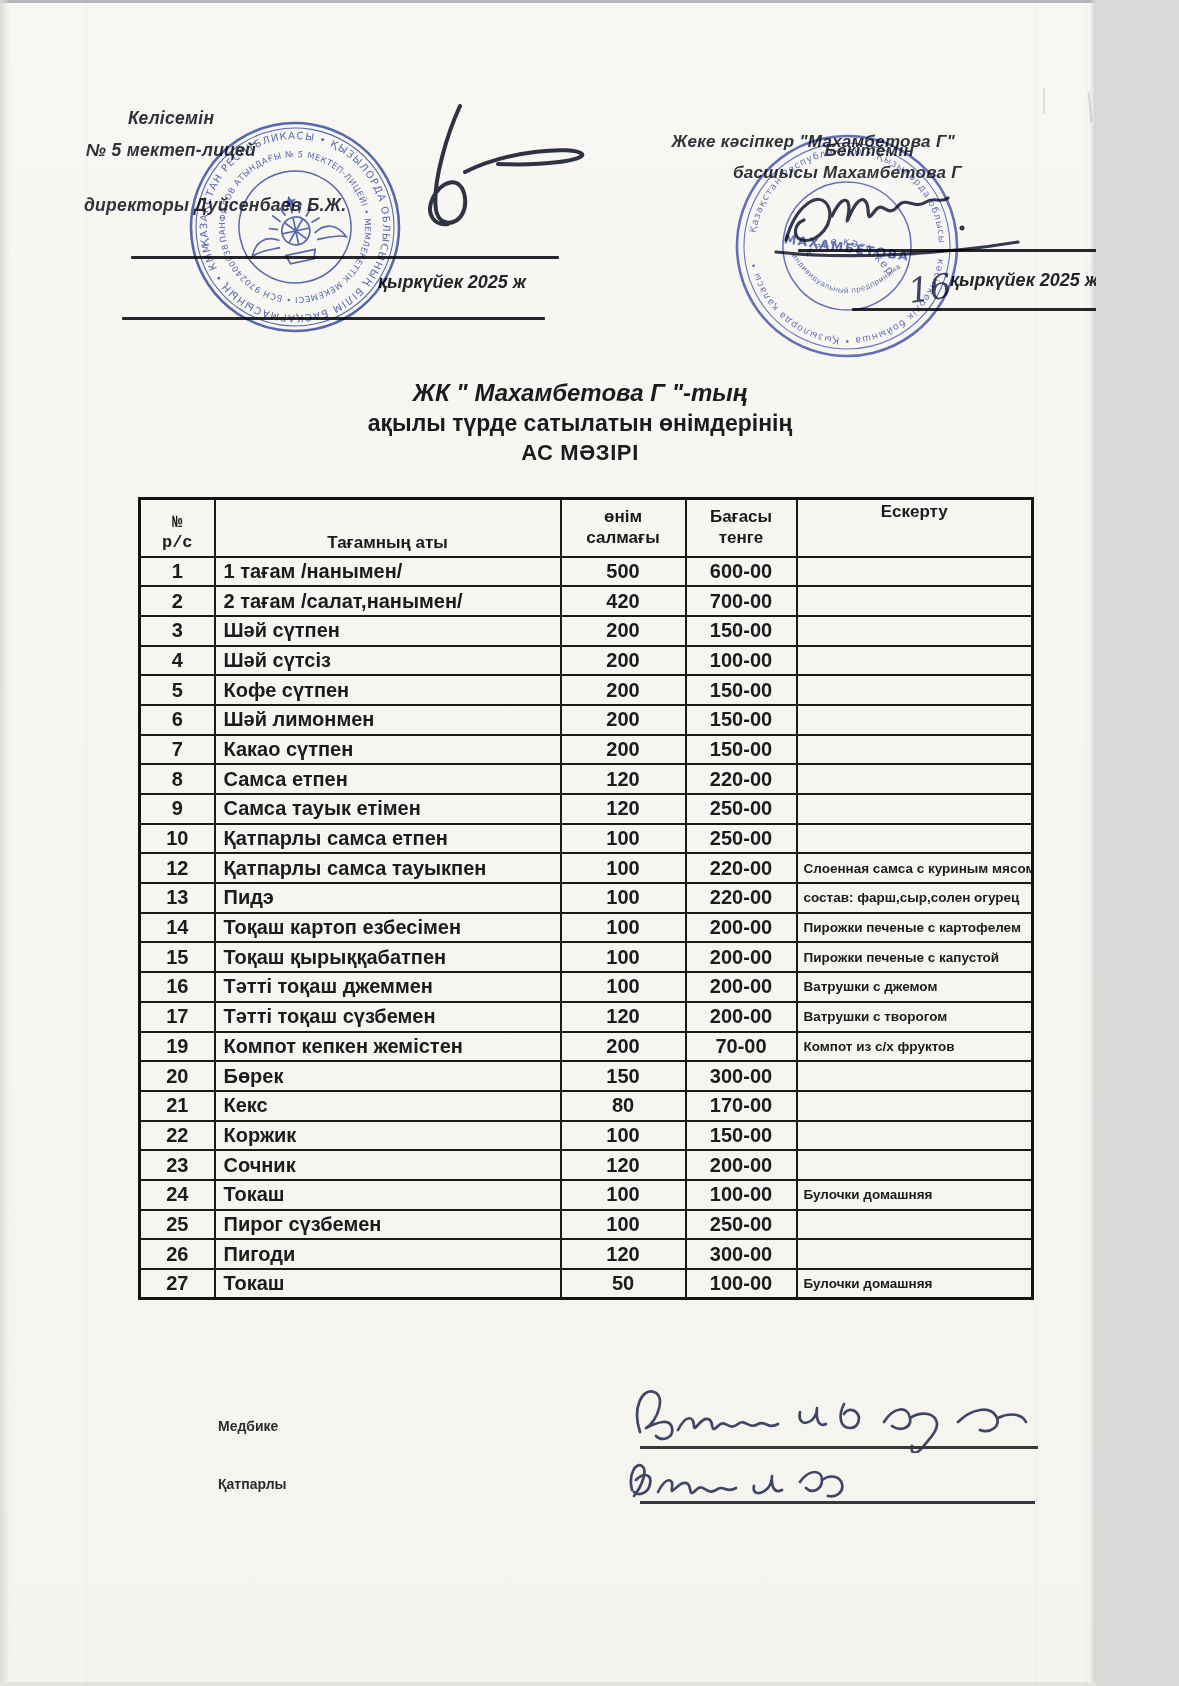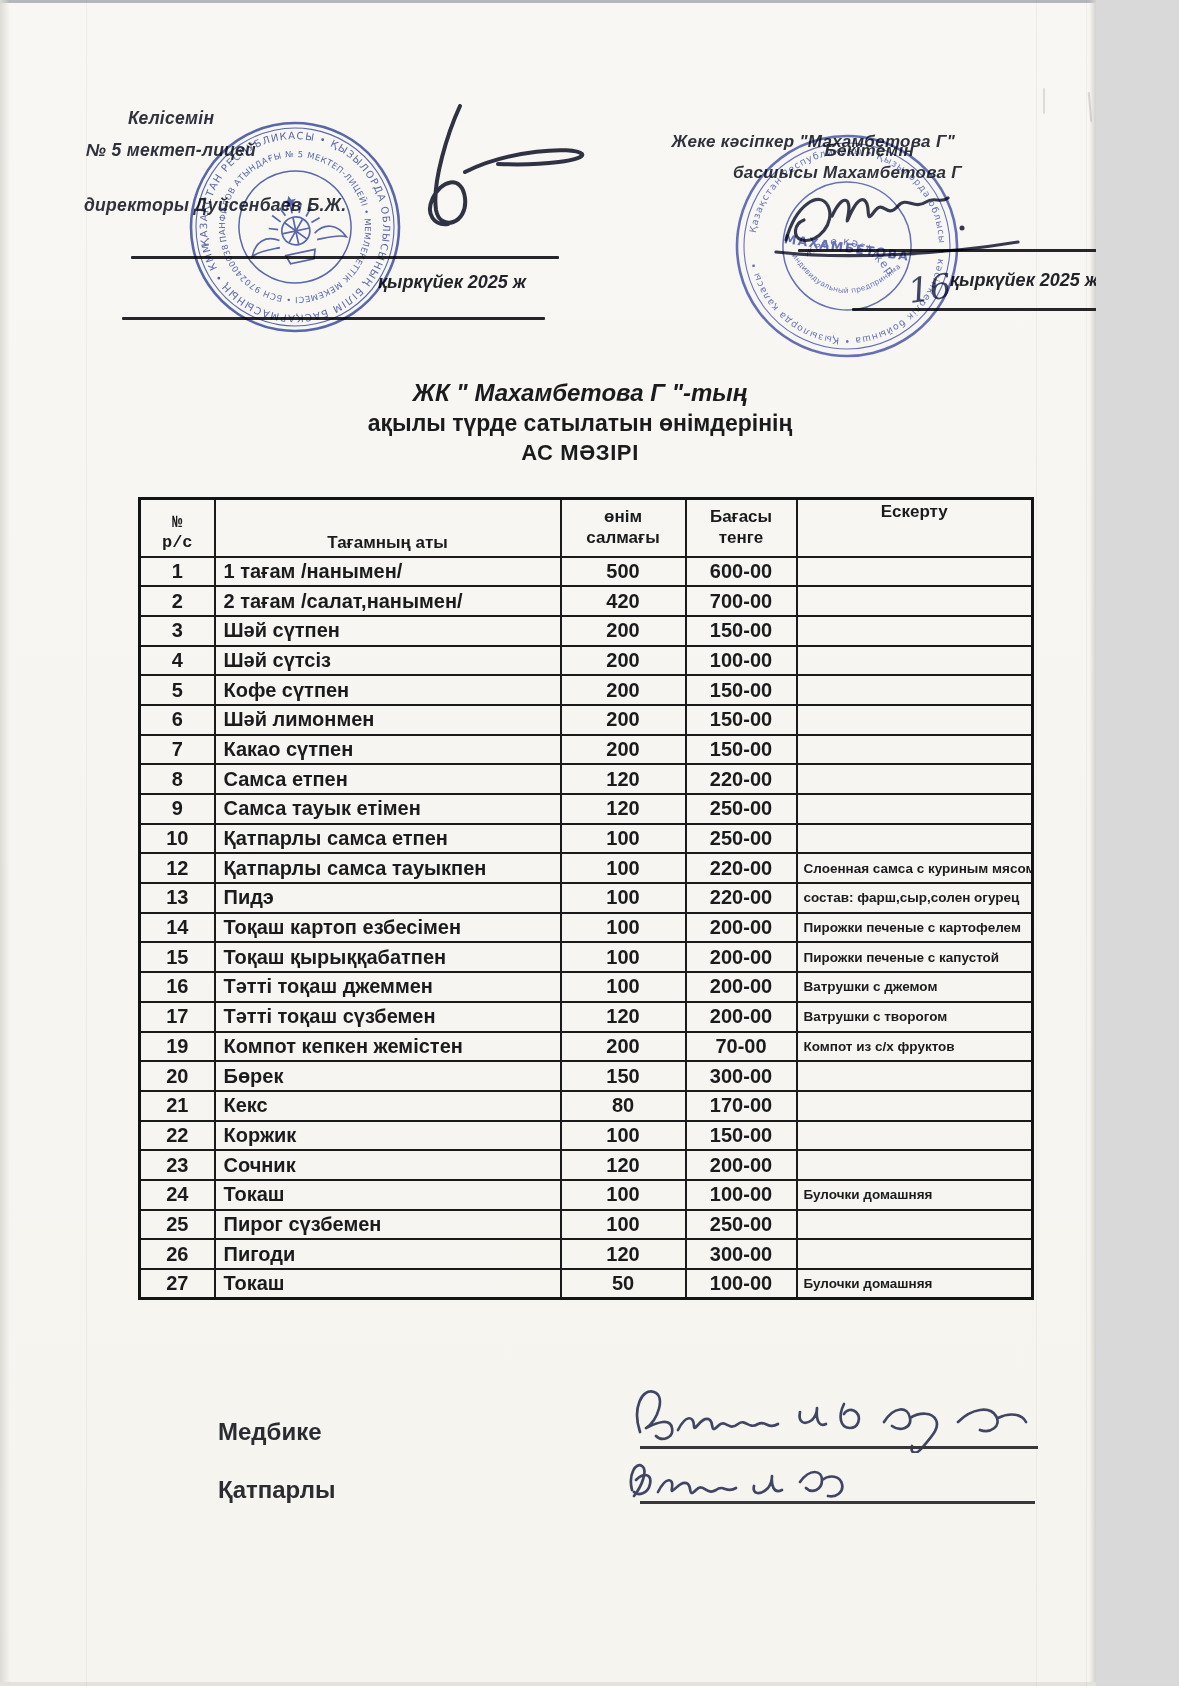--- a/index.html
+++ b/index.html
@@ -37,21 +37,21 @@
   .menu th{font-weight:700;font-size:17px;padding:2px 16px;line-height:1.2;}
   .h-num{vertical-align:bottom;text-align:center;padding-left:5px;font-family:Liberation Mono, monospace;}
   .h-name{vertical-align:bottom;text-align:center;}
   .h-weight,.h-price{vertical-align:middle;text-align:center;}
   .h-note{vertical-align:top;text-align:center;padding-top:3px;font-size:21px;}
   .c-num{text-align:center;font-size:20px;font-weight:700;}
   .c-name{font-size:20px;font-weight:700;padding-left:8px;white-space:nowrap;margin-top:25px;}
   .c-weight,.c-price{text-align:center;font-size:20px;font-weight:600;}
   .c-note{font-size:13.5px;font-weight:700;padding-left:6px;white-space:nowrap;}
   
-  .flabel{position:absolute;font-weight:700;font-size:24px;color:#2a2c31;}
+  .flabel{position:absolute;font-weight:700;font-size:14px;color:#2a2c31;}
   .sig-line{position:absolute;background:#38383c;height:2.5px;}
   .stamp{position:absolute;mix-blend-mode:multiply;}
   .sig{position:absolute;mix-blend-mode:multiply;}
 </style>
 </head>
 <body>
 
 <div class="page">
 
   <div class="edge-top"></div>

